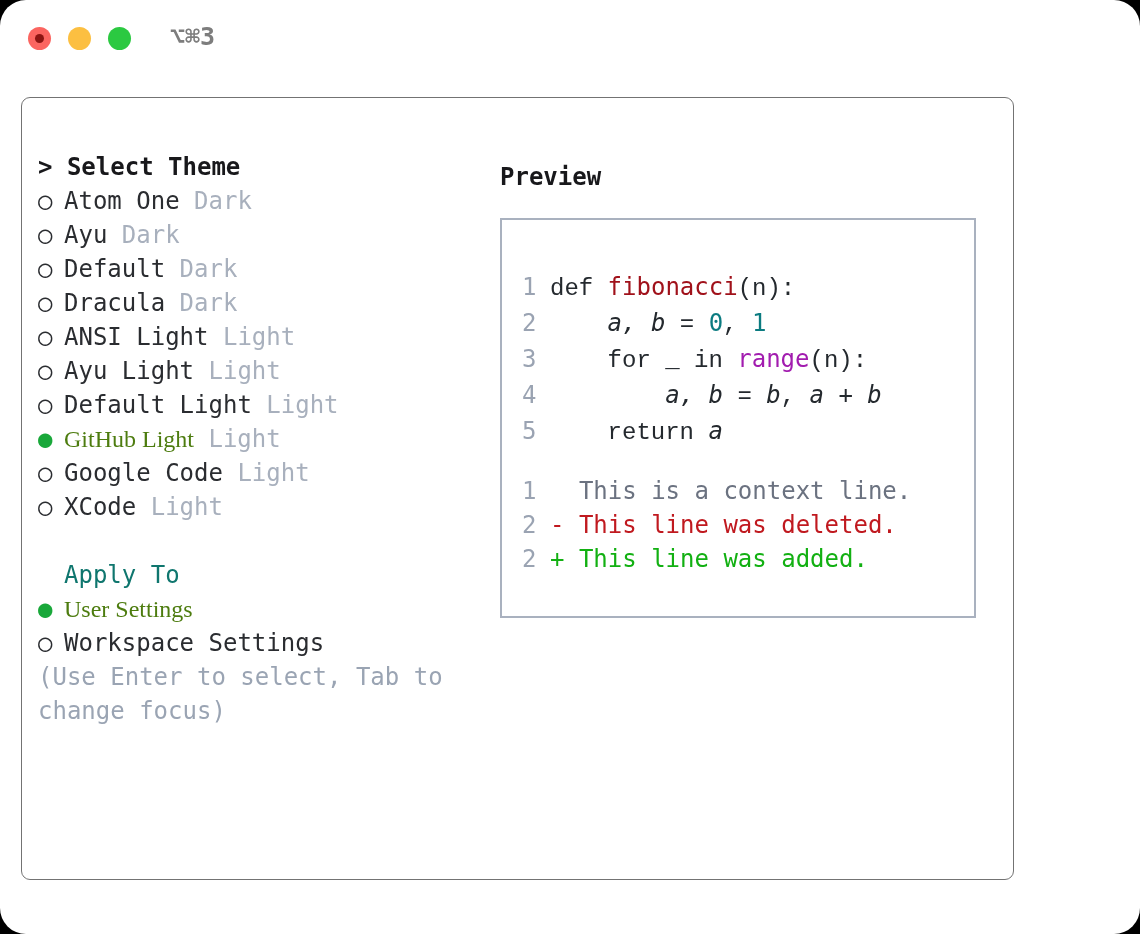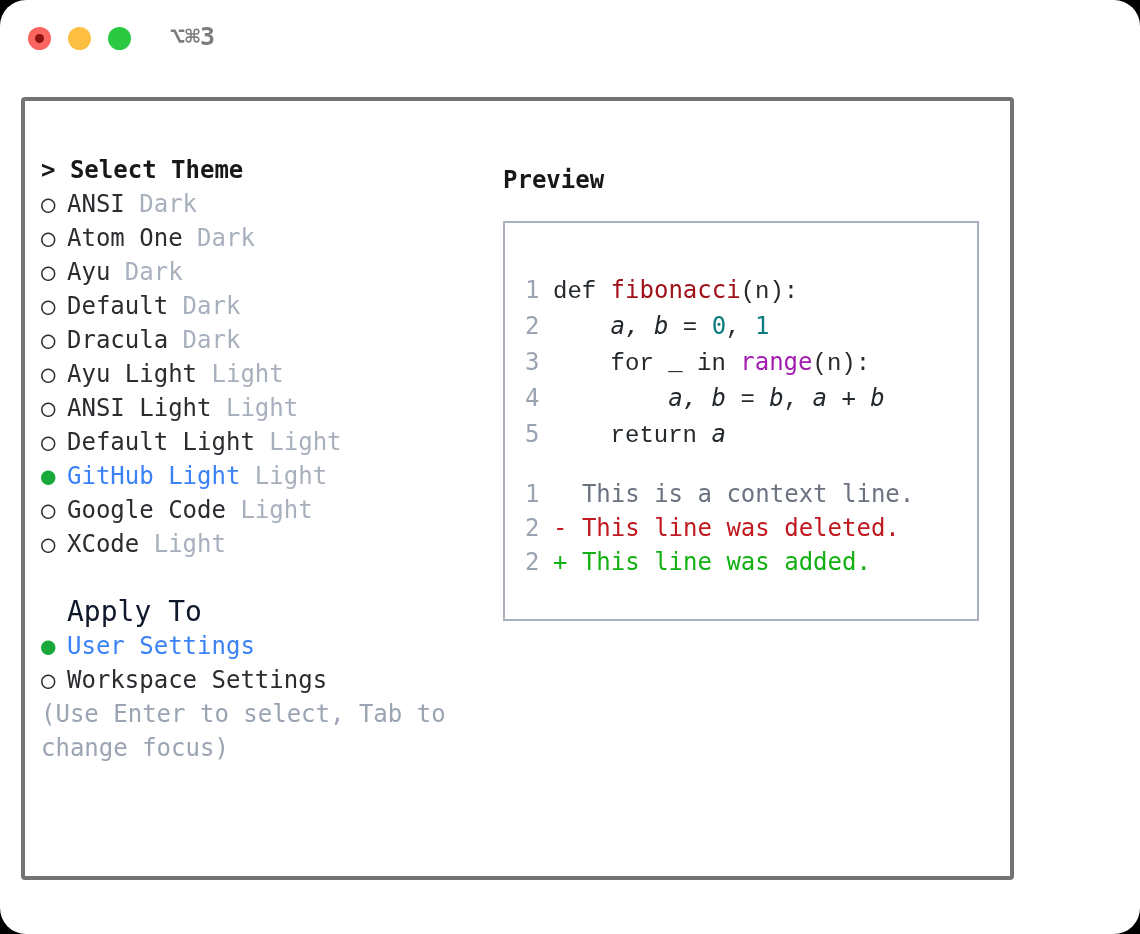--- a/index.html
+++ b/index.html
@@ -64,22 +64,22 @@
   }
 
   
   .panel {
     position: absolute;
     left: 21px;
     top: 97px;
     width: 993px;
     height: 783px;
     box-sizing: border-box;
-    border: 4px solid #737373;
-    border-radius: 4px;
+    border: 1px solid #737373;
+    border-radius: 9px;
     background: #ffffff;
   }
 
   .columns {
     position: absolute;
     left: 0; top: 0;
     width: 100%; height: 100%;
   }
 
   
@@ -101,29 +101,29 @@
   .opt-row {
     font-size: 24px;
     line-height: 34px;
     color: #2a2c30;
     white-space: pre;
   }
   .opt-row .marker {
     display: inline-block;
     width: 26px;
   }
-  .opt-row.selected .label { color: #3b82f6; }
+  .opt-row.selected .label { color: #4d7c0f; font-family: Liberation Serif, serif; }
   .opt-row.selected .marker { color: #19a83a; }
   .opt-row .tag { color: #a8b0bd; }
 
   .section-gap { height: 34px; }
 
   .apply-header {
-    font-size: 28px;
-    color: #0f172a;
+    font-size: 24px;
+    color: #0f766e;
     line-height: 34px;
     padding-left: 26px;
     white-space: pre;
   }
 
   .hint {
     font-size: 24px;
     line-height: 34px;
     color: #9aa4b3;
     width: 410px;
@@ -201,27 +201,26 @@
   </div>
 
   <div class="panel">
     <div class="columns">
 
       <div class="left-col">
 
         <div class="list-header">&gt; Select Theme</div>
 
         <div id="theme-list">
-            <div class="opt-row"><span class="marker">○</span><span class="label">ANSI</span><span class="tag"> Dark</span></div>
             <div class="opt-row"><span class="marker">○</span><span class="label">Atom One</span><span class="tag"> Dark</span></div>
             <div class="opt-row"><span class="marker">○</span><span class="label">Ayu</span><span class="tag"> Dark</span></div>
             <div class="opt-row"><span class="marker">○</span><span class="label">Default</span><span class="tag"> Dark</span></div>
             <div class="opt-row"><span class="marker">○</span><span class="label">Dracula</span><span class="tag"> Dark</span></div>
+            <div class="opt-row"><span class="marker">○</span><span class="label">ANSI Light</span><span class="tag"> Light</span></div>
             <div class="opt-row"><span class="marker">○</span><span class="label">Ayu Light</span><span class="tag"> Light</span></div>
-            <div class="opt-row"><span class="marker">○</span><span class="label">ANSI Light</span><span class="tag"> Light</span></div>
             <div class="opt-row"><span class="marker">○</span><span class="label">Default Light</span><span class="tag"> Light</span></div>
             <div class="opt-row selected"><span class="marker">●</span><span class="label">GitHub Light</span><span class="tag"> Light</span></div>
             <div class="opt-row"><span class="marker">○</span><span class="label">Google Code</span><span class="tag"> Light</span></div>
             <div class="opt-row"><span class="marker">○</span><span class="label">XCode</span><span class="tag"> Light</span></div>
           </div>
 
         <div class="section-gap"></div>
 
         <div class="apply-header">Apply To</div>
 

